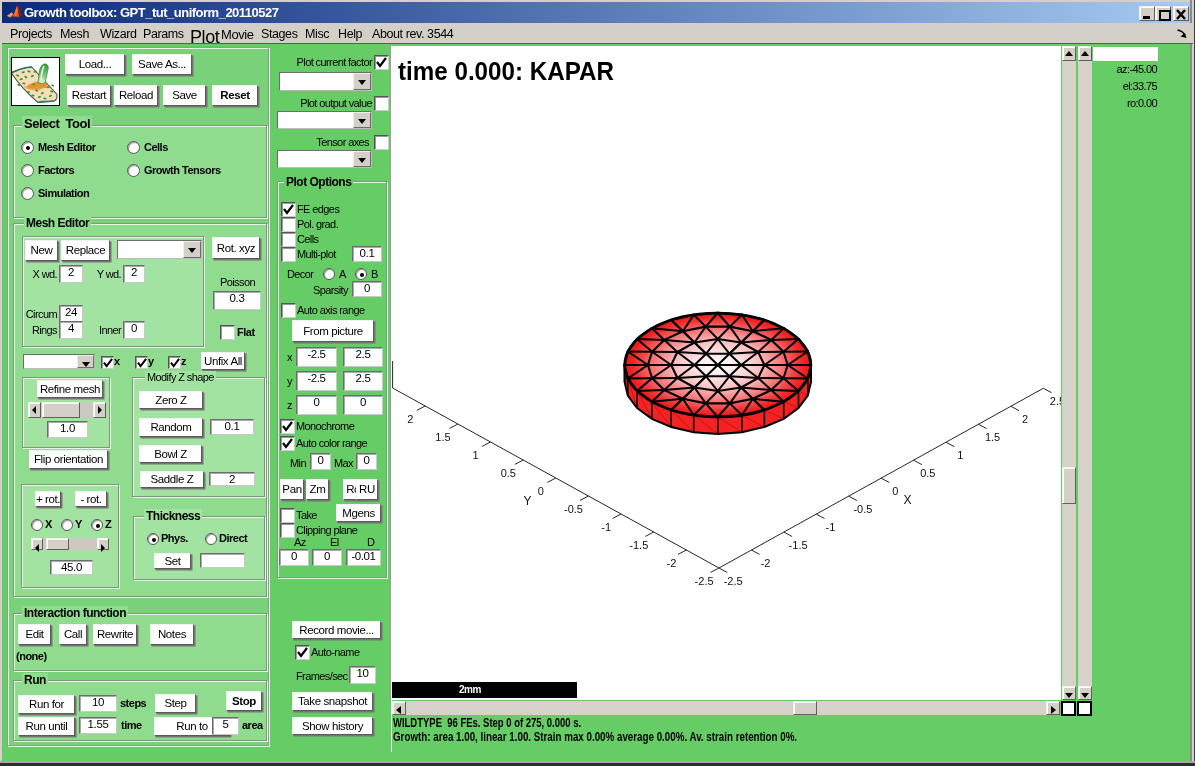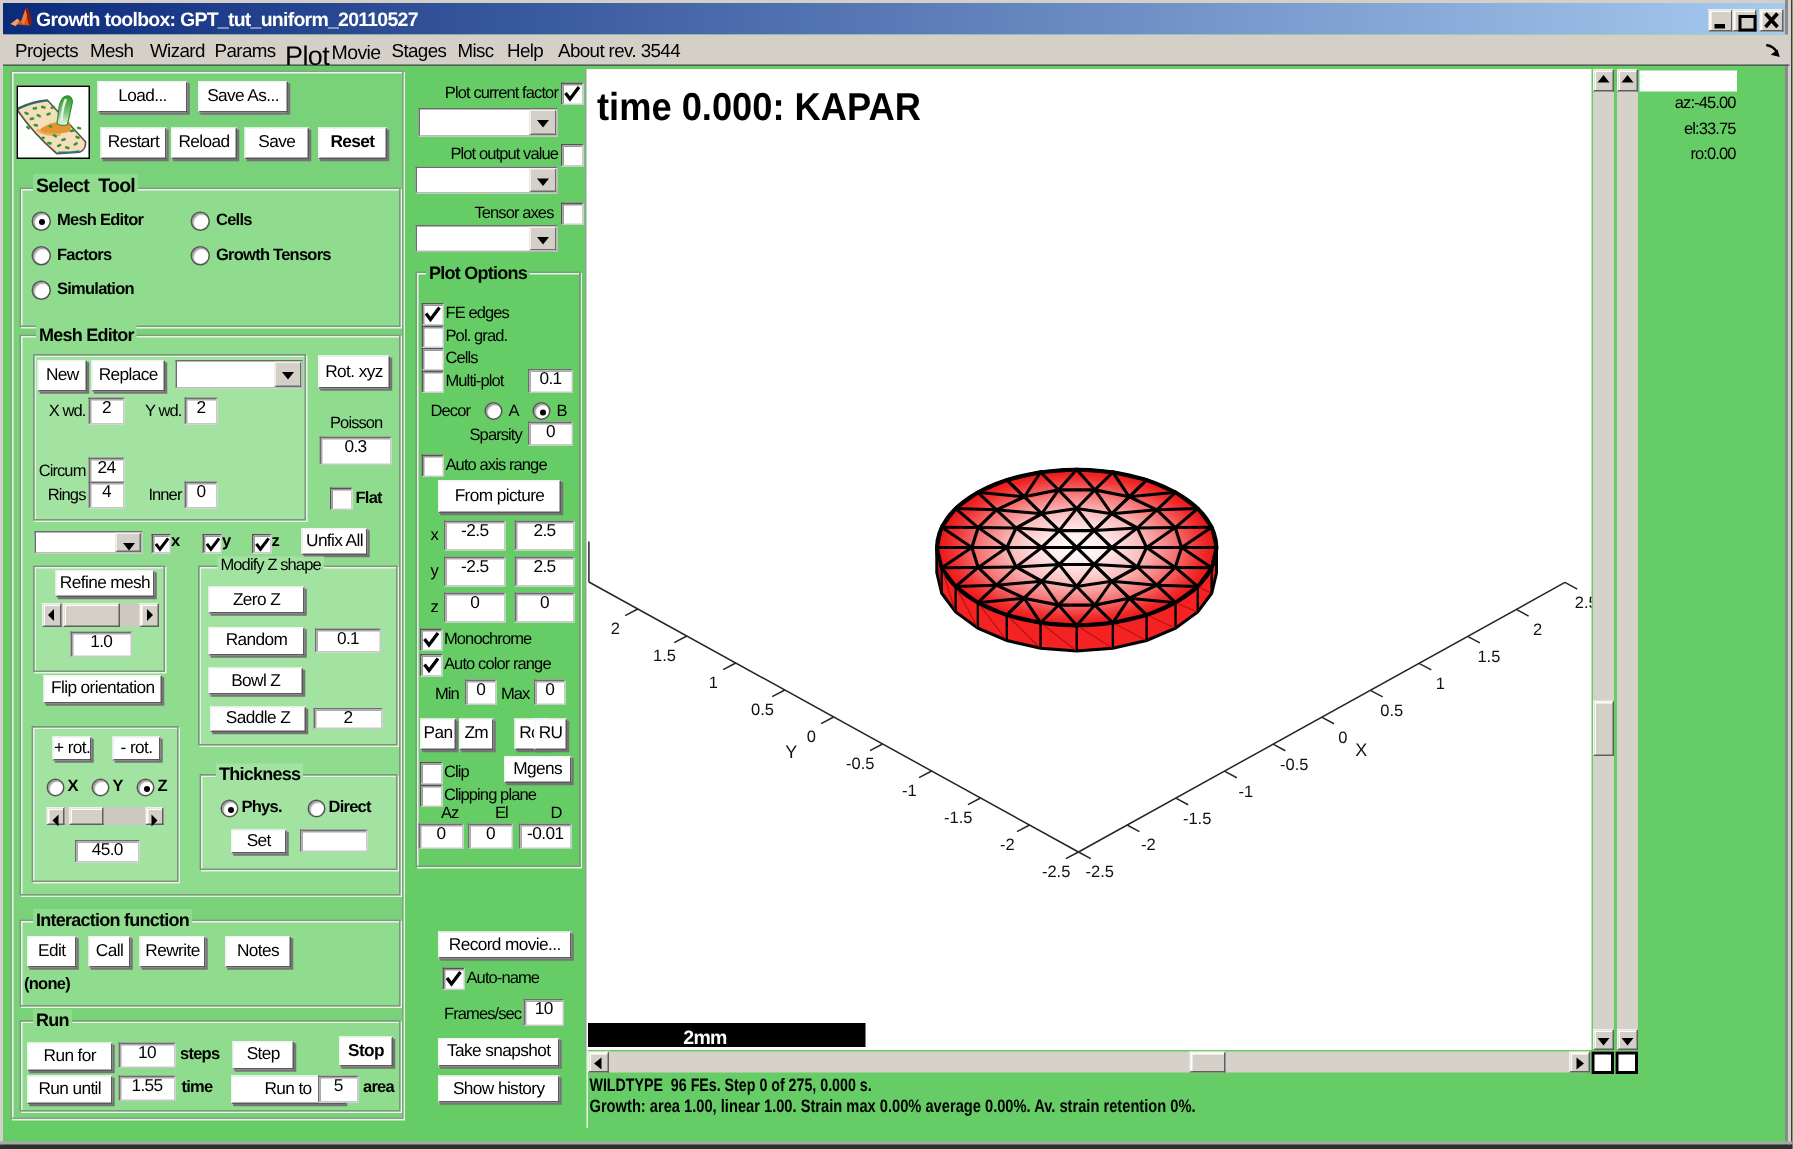--- a/index.html
+++ b/index.html
@@ -318,21 +318,21 @@
 <div class="lab" style="left:296px;top:437px;">Auto color range</div>
 <div class="lab" style="left:290px;top:457px;">Min</div>
 <div class="fld" style="left:310px;top:453px;width:21px;height:17px;">0</div>
 <div class="lab" style="left:334px;top:457px;">Max</div>
 <div class="fld" style="left:356px;top:453px;width:21px;height:17px;">0</div>
 <div class="btn" style="left:280px;top:479px;width:24px;height:21px;line-height:19px;">Pan</div>
 <div class="btn" style="left:306px;top:479px;width:23px;height:21px;line-height:19px;">Zm</div>
 <div class="btn" style="left:343px;top:479px;width:23px;height:21px;line-height:19px;">Rot</div>
 <div class="btn" style="left:356px;top:479px;width:22px;height:21px;line-height:19px;">RU</div>
 <div class="cb" style="left:280px;top:508px;"></div>
-<div class="lab" style="left:296px;top:509px;">Clip</div>
+<div class="lab" style="left:296px;top:509px;">Take</div>
 <div class="btn" style="left:336px;top:504px;width:45px;height:18px;line-height:16px;">Mgens</div>
 <div class="cb" style="left:280px;top:523px;"></div>
 <div class="lab" style="left:296px;top:524px;">Clipping plane</div>
 <div class="lab" style="left:294px;top:536px;">Az</div>
 <div class="lab" style="left:330px;top:536px;">El</div>
 <div class="lab" style="left:367px;top:536px;">D</div>
 <div class="fld" style="left:279px;top:549px;width:30px;height:17px;">0</div>
 <div class="fld" style="left:312px;top:549px;width:30px;height:17px;">0</div>
 <div class="fld" style="left:346px;top:549px;width:35px;height:17px;">-0.01</div>
 
@@ -607,21 +607,21 @@
 <line x1="361.8" y1="352.8" x2="392.7" y2="355.8" stroke="#000" stroke-width="2.0" stroke-linecap="round"></line>
 <line x1="380.3" y1="344.1" x2="392.7" y2="355.8" stroke="#000" stroke-width="2.0" stroke-linecap="round"></line>
 <line x1="380.3" y1="344.1" x2="407.5" y2="345.0" stroke="#000" stroke-width="2.0" stroke-linecap="round"></line>
 <line x1="392.5" y1="332.3" x2="407.5" y2="345.0" stroke="#000" stroke-width="2.0" stroke-linecap="round"></line>
 <line x1="392.5" y1="332.3" x2="416.8" y2="332.5" stroke="#000" stroke-width="2.0" stroke-linecap="round"></line>
 <line x1="396.7" y1="319.0" x2="416.8" y2="332.5" stroke="#000" stroke-width="2.0" stroke-linecap="round"></line>
 <line x1="396.7" y1="319.0" x2="420.0" y2="319.0" stroke="#000" stroke-width="2.0" stroke-linecap="round"></line>
 </svg>
 <div class="tx" style="left:398px;top:56px;font-size:26px;font-weight:bold;letter-spacing:0;transform:scaleX(0.93);transform-origin:left top;">time 0.000: KAPAR</div>
 <div class="ab" style="left:392px;top:682px;width:185px;height:16px;background:#000;"></div>
-<div class="tx" style="left:392px;top:684px;width:156px;text-align:center;color:#fff;font-size:13px;font-weight:bold;">2mm</div>
+<div class="tx" style="left:392px;top:684px;width:156px;text-align:center;color:#fff;font-size:10px;font-weight:bold;">2mm</div>
 
 <div class="sb" style="left:392px;top:701px;width:668px;height:14px;background:#d6d2ca;"></div>
 <div class="sbb" style="left:392px;top:701px;width:14px;height:14px;"><svg width="12" height="12">
       <path d="M8 2 L3 6 L8 10 Z" fill="#000"></path>
     </svg></div>
 <div class="sbb" style="left:1046px;top:701px;width:14px;height:14px;"><svg width="12" height="12">
       <path d="M4 2 L9 6 L4 10 Z" fill="#000"></path>
     </svg></div>
 <div class="sbb" style="left:793px;top:701px;width:24px;height:14px;"></div>
 

